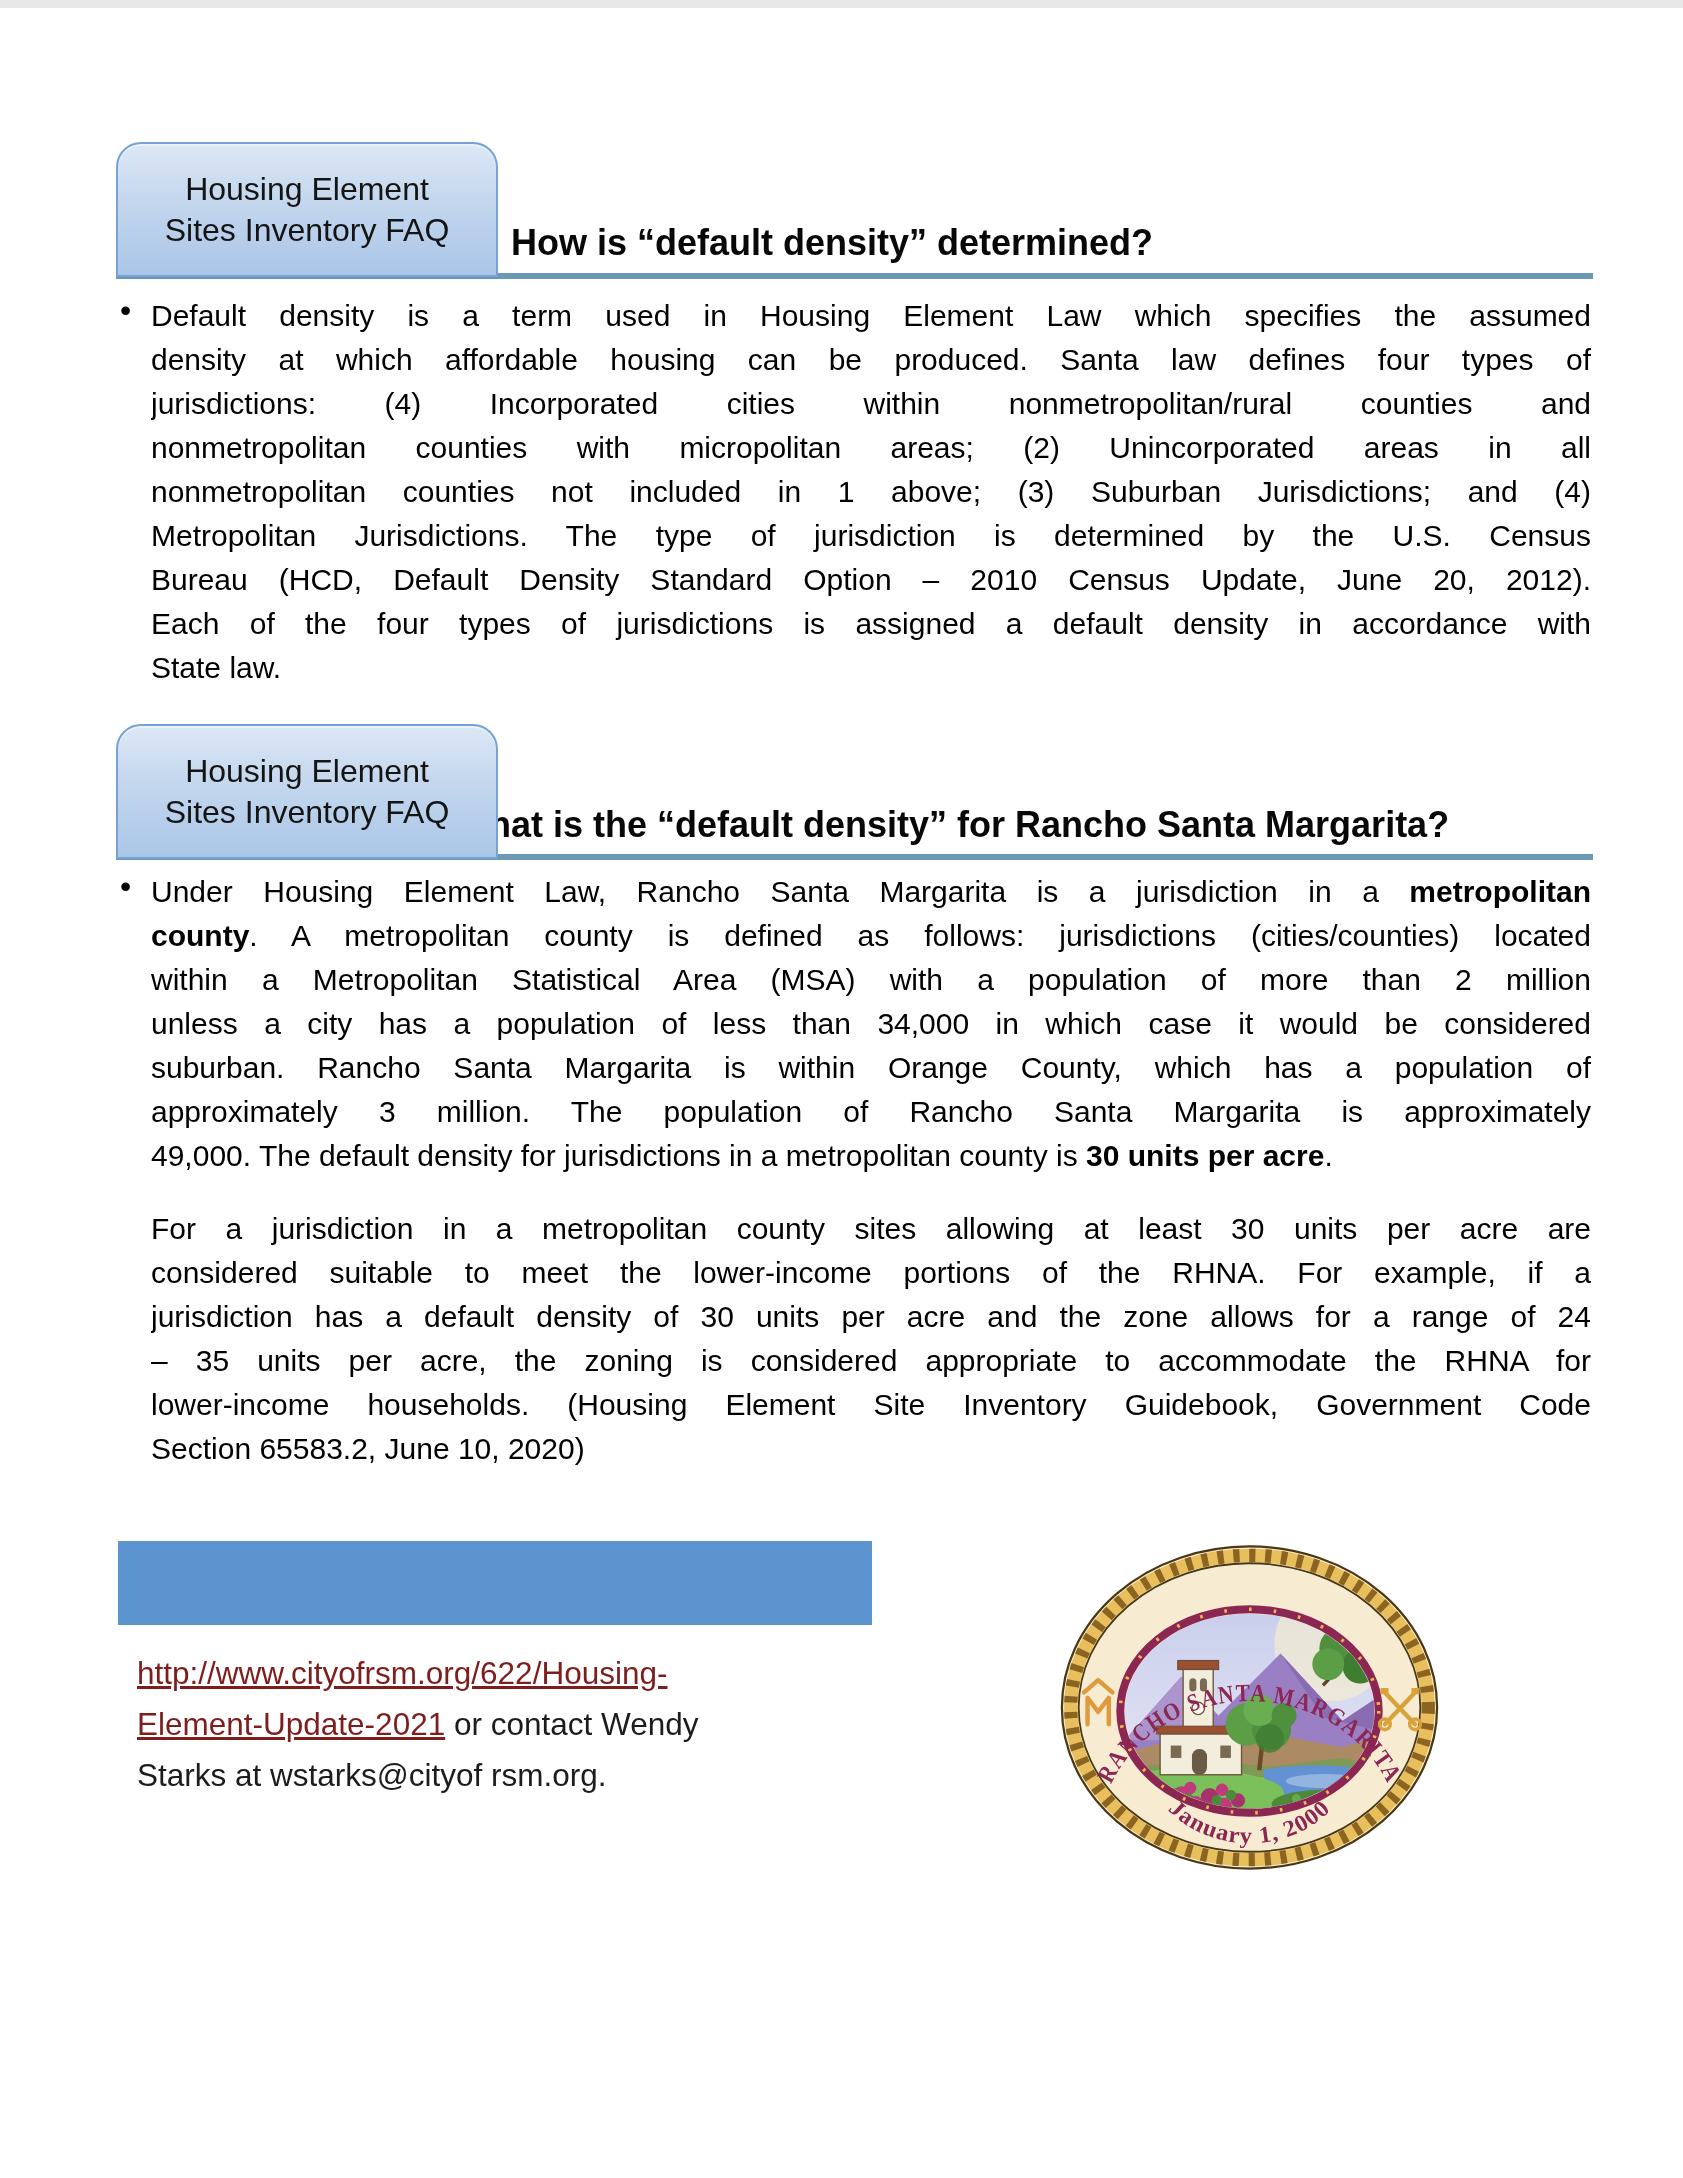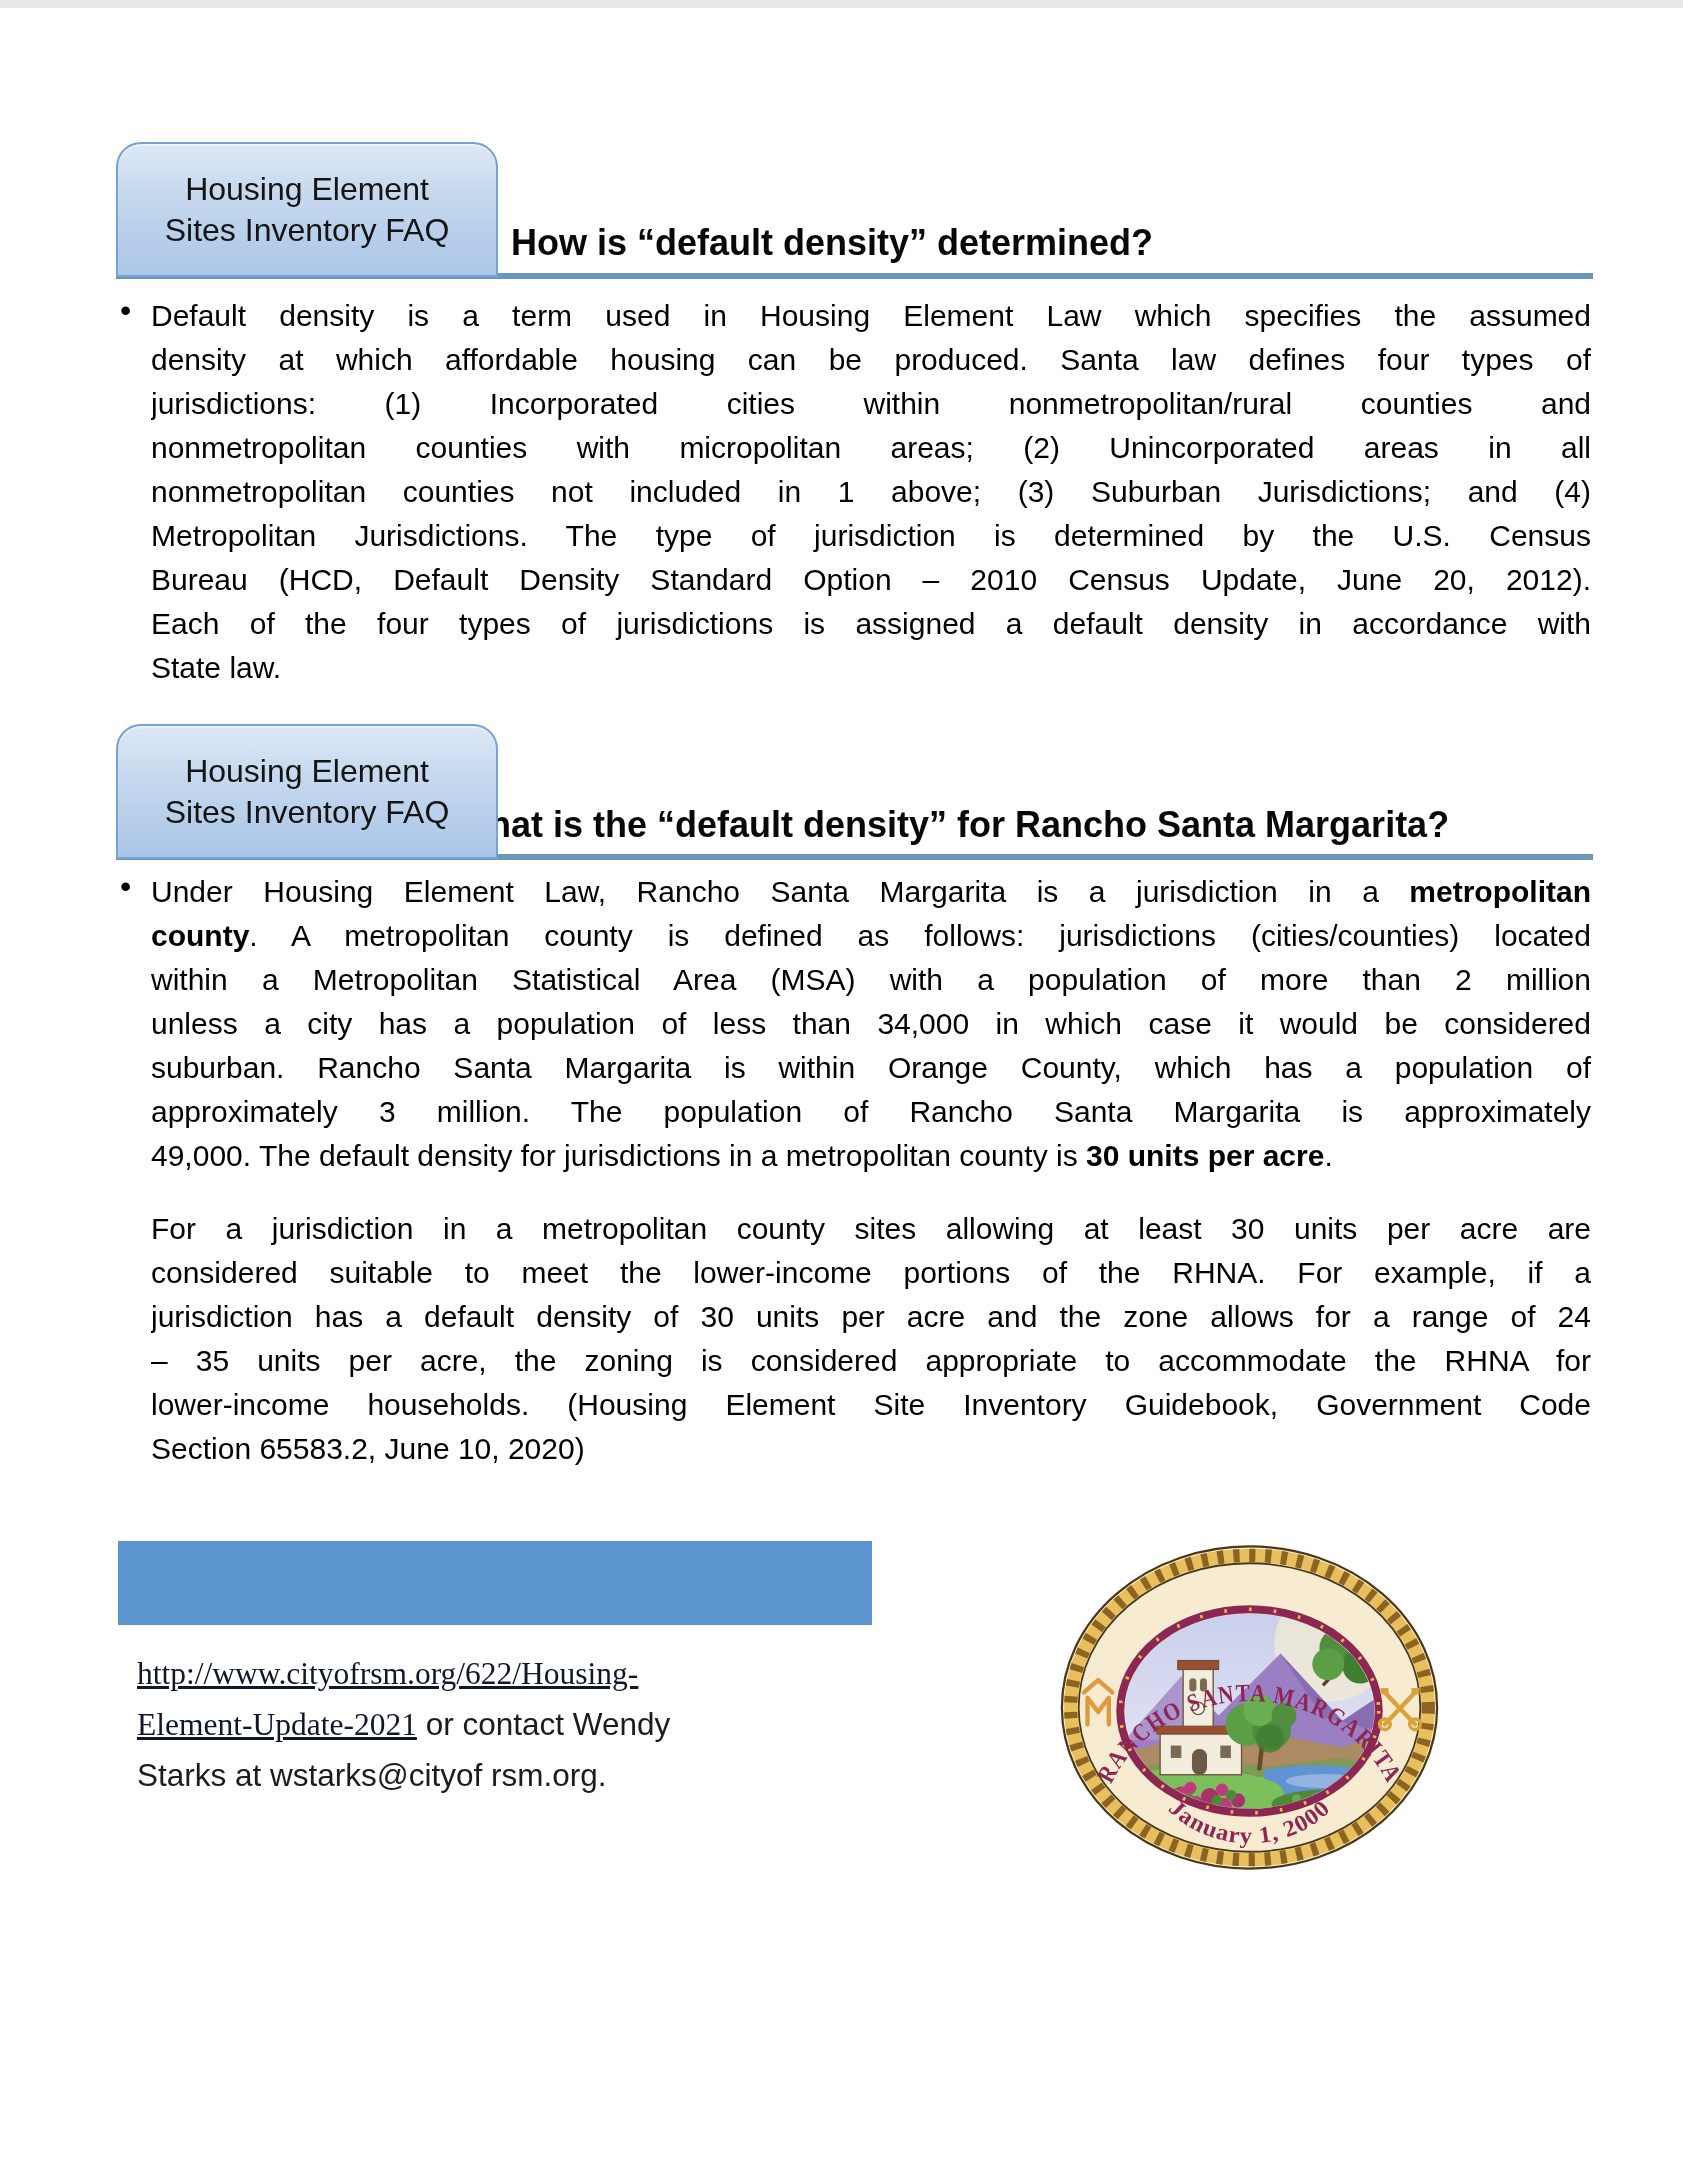--- a/index.html
+++ b/index.html
@@ -18,41 +18,41 @@
   }
   .tab .tline { font-size:32px; line-height:41px; color:#141414; }
   .rule { position:absolute; left:116px; width:1477px; height:6.3px; background:#6b98b6; z-index:1; }
   .heading { position:absolute; font-weight:bold; font-size:36px; color:#080808; white-space:nowrap;text-align:center; }
   .para { position:absolute; left:151px; width:1440px; font-size:30px; }
   .justify .jline { height:44px; overflow:hidden; text-align:justify; text-align-last:justify; line-height:44px; }
   .justify .jline.jlast { text-align:left; text-align-last:left; }
   .bullet { position:absolute; left:-31px; top:-1.8px; font-size:32px; }
   .contact { position:absolute; left:137px; top:1640px; width:648px; font-size:31.5px; }
   .contact .jline { height:51px; line-height:51px; overflow:hidden; color:#1c1c1c; }
-  .link { color:#0f172a; text-decoration:underline;font-family:Liberation Serif, serif; }
+  .link { color:#7f1d1d; text-decoration:underline; }
   .bar { position:absolute; left:118px; top:1533px; width:754px; height:84px; background:#5b94ce; }
   .sealwrap { position:absolute; left:1056px; top:1534px; width:387px; height:331px; }
 </style>
 </head>
 <body>
 
 <div class="page">
 
   <div class="rule" style="top:265px;"></div>
   <div class="tab" style="top:134px;">
     <span class="tline">Housing Element</span>
     <span class="tline">Sites Inventory FAQ</span>
   </div>
   <div class="heading" style="left:511px; top:214px;">How is “default density” determined?</div>
 
   <div class="para justify" style="top:286px;">
     <span class="bullet">•</span>
   <div class="jline"><span>Default density is a term used in Housing Element Law which specifies the assumed</span></div>
       <div class="jline"><span>density at which affordable housing can be produced.  Santa law defines four types of</span></div>
-      <div class="jline"><span>jurisdictions:  (1) Incorporated cities within nonmetropolitan/rural counties and</span></div>
+      <div class="jline"><span>jurisdictions:  (4) Incorporated cities within nonmetropolitan/rural counties and</span></div>
       <div class="jline"><span>nonmetropolitan counties with micropolitan areas; (2) Unincorporated areas in all</span></div>
       <div class="jline"><span>nonmetropolitan counties not included in 1 above; (3) Suburban Jurisdictions; and (4)</span></div>
       <div class="jline"><span>Metropolitan Jurisdictions.  The type of jurisdiction is determined by the U.S. Census</span></div>
       <div class="jline"><span>Bureau (HCD, Default Density Standard Option – 2010 Census Update, June 20, 2012).</span></div>
       <div class="jline"><span>Each of the four types of jurisdictions is assigned a default density in accordance with</span></div>
       <div class="jline jlast"><span>State law.</span></div>
     </div>
 
   <div class="rule" style="top:846px;"></div>
   <div class="tab" style="top:716px;">

